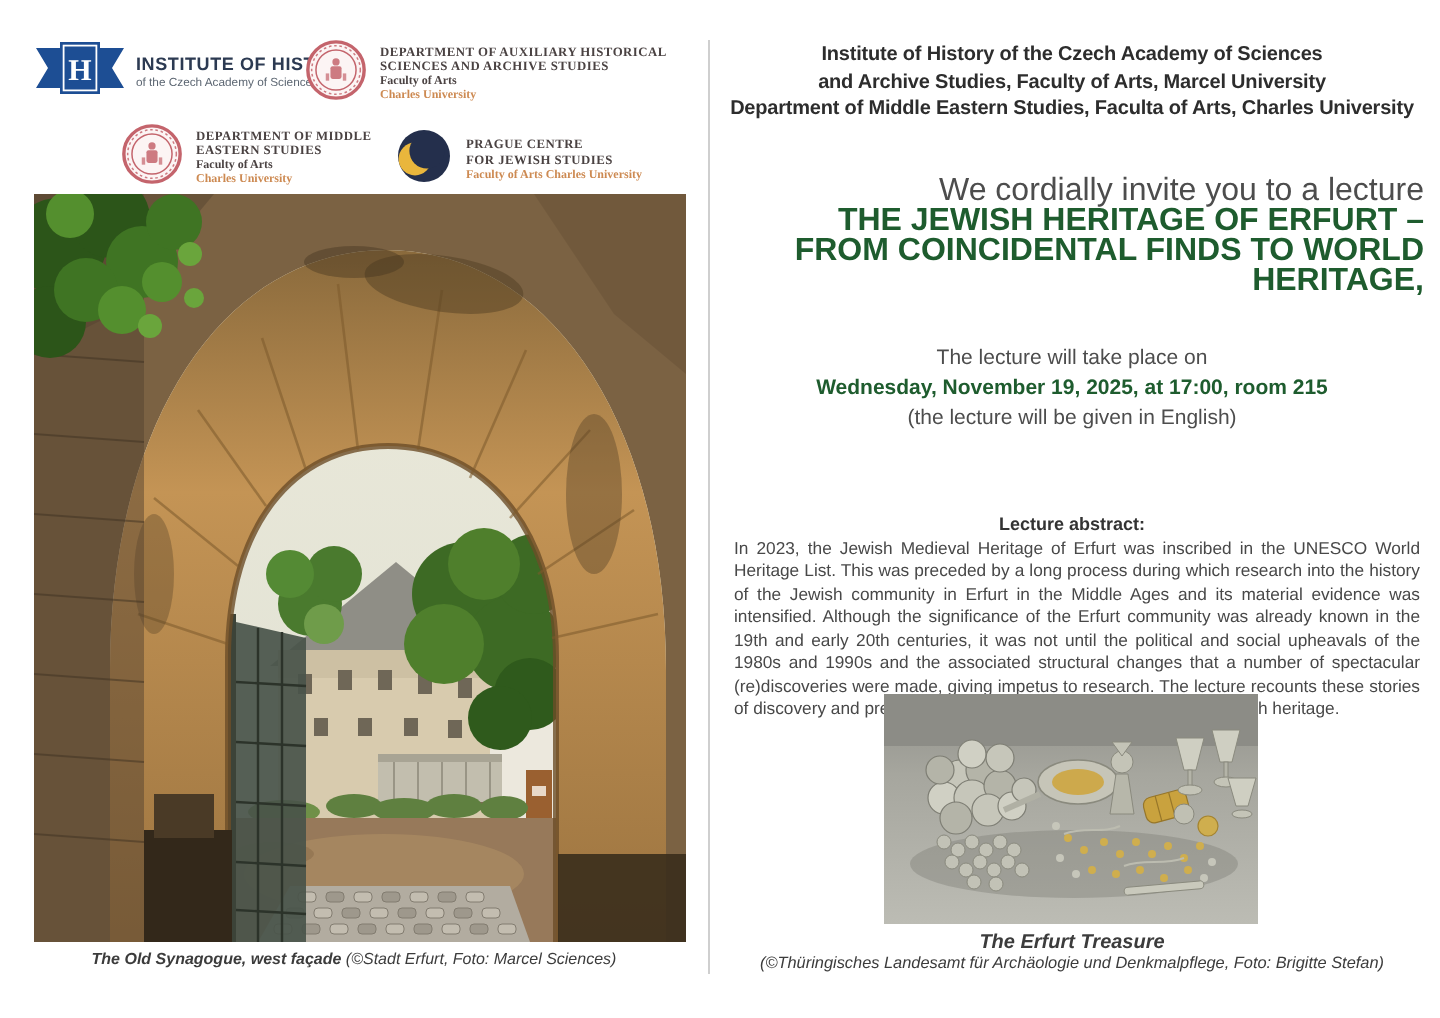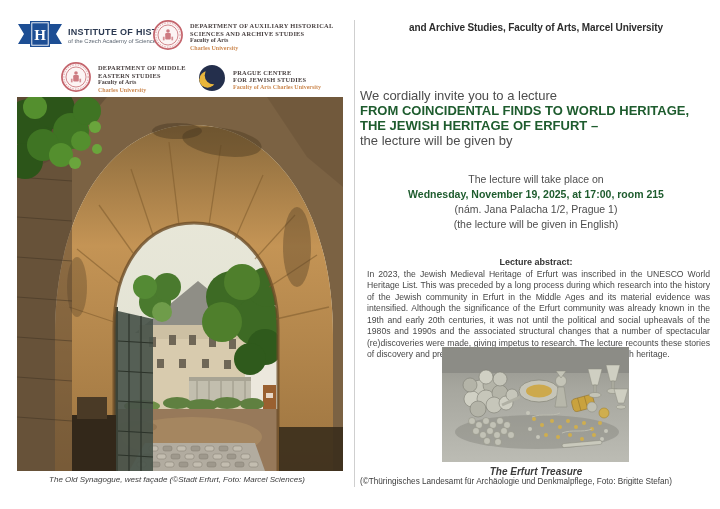--- a/index.html
+++ b/index.html
@@ -21,40 +21,40 @@
   .ioh-title{font-size:9px;font-weight:bold;color:#2c3a52;letter-spacing:.3px;white-space:nowrap;}
   .ioh-sub{font-size:5.9px;color:#5c6672;white-space:nowrap;margin-top:1px;}
 
   
   .divider{position:absolute;left:354px;top:20px;width:1px;height:467px;background:#cfcfcf;}
 
   
   .photo-syn{position:absolute;left:17px;top:97px;width:326px;height:374px;}
   .caption-left{position:absolute;left:0;top:475px;width:354px;text-align:center;
     font-size:8px;font-style:italic;color:#3c3c3c;}
-  .caption-left b{font-weight:normal;}
+  .caption-left b{font-weight:bold;}
 
   
   .rcol{position:absolute;left:360px;top:0;width:352px;}
   .r-header{position:absolute;top:21px;width:352px;text-align:center;
     font-size:10px;font-weight:bold;color:#2d2d2d;line-height:13.5px;letter-spacing:-.1px;}
-  .r-invite{position:absolute;top:88px;width:352px;text-align:left;
-    font-size:13px;color:#4d4d4d;line-height:15px;}
+  .r-invite{position:absolute;top:88px;width:352px;text-align:right;
+    font-size:16px;color:#4d4d4d;line-height:15px;}
   .r-details{position:absolute;top:172px;width:352px;text-align:center;
     font-size:10.5px;color:#4d4d4d;line-height:15px;}
   .green{color:#1e5c2e;font-weight:bold;}
   .r-abstract-h{position:absolute;top:257px;width:352px;text-align:center;
     font-size:9px;font-weight:bold;color:#333;}
   .r-abstract{position:absolute;top:269px;left:7px;width:343px;
     font-size:8.65px;line-height:11.45px;color:#484848;text-align:justify;}
   .photo-treasure{position:absolute;top:347px;left:82px;width:187px;height:115px;}
   .r-cap1{position:absolute;top:466px;width:352px;text-align:center;
     font-size:10px;font-weight:bold;font-style:italic;color:#3c3c3c;}
-  .r-cap2{position:absolute;top:477px;width:352px;
-    font-size:8.2px;color:#3c3c3c;}
+  .r-cap2{position:absolute;top:477px;width:352px;text-align:center;
+    font-size:8.2px;font-style:italic;color:#3c3c3c;}
 </style>
 </head>
 <body>
 
 <div class="logo" style="left:18px;top:21px;">
   <span>
     <svg width="44" height="26" viewBox="0 0 44 26">
       <polygon points="0,3 13,3 13,23 0,23 6,13" fill="#1d4e94"></polygon>
       <polygon points="44,3 31,3 31,23 44,23 38,13" fill="#1d4e94"></polygon>
       <rect x="12" y="0" width="20" height="26" fill="#1d4e94"></rect>
@@ -296,34 +296,34 @@
   </svg>
 </div>
 
 <div class="caption-left">
   <b>The Old Synagogue, west façade</b><span> (©Stadt Erfurt, Foto: Marcel Sciences)</span>
 </div>
 
 <div class="rcol">
 
   <div class="r-header">
+    <div>Institute of History of the Czech Academy of Sciences</div>
     <div>and Archive Studies, Faculty of Arts, Marcel University</div>
+    <div>Department of Middle Eastern Studies, Faculta of Arts, Charles University</div>
   </div>
 
   <div class="r-invite">
     <div>We cordially invite you to a lecture</div>
+    <div class="green">THE JEWISH HERITAGE OF ERFURT –</div>
     <div class="green">FROM COINCIDENTAL FINDS TO WORLD HERITAGE,</div>
-    <div class="green">THE JEWISH HERITAGE OF ERFURT –</div>
-    <div>the lecture will be given by</div>
   </div>
 
   <div class="r-details">
     <div>The lecture will take place on</div>
     <div class="green">Wednesday, November 19, 2025, at 17:00, room 215</div>
-    <div>(nám. Jana Palacha 1/2, Prague 1)</div>
     <div>(the lecture will be given in English)</div>
   </div>
 
   <div class="r-abstract-h">Lecture abstract:</div>
   <div class="r-abstract">In 2023, the Jewish Medieval Heritage of Erfurt was inscribed in the UNESCO World Heritage List. This was preceded by a long process during which research into the history of the Jewish community in Erfurt in the Middle Ages and its material evidence was intensified. Although the significance of the Erfurt community was already known in the 19th and early 20th centuries, it was not until the political and social upheavals of the 1980s and 1990s and the associated structural changes that a number of spectacular (re)discoveries were made, giving impetus to research. The lecture recounts these stories of discovery and presents the components of Erfurt's medieval Jewish heritage.</div>
 
   <div class="photo-treasure">
     <svg width="187" height="115" viewBox="0 0 187 115">
       <defs>
         <linearGradient id="tblGrad" x1="0" y1="0" x2="0" y2="1">

